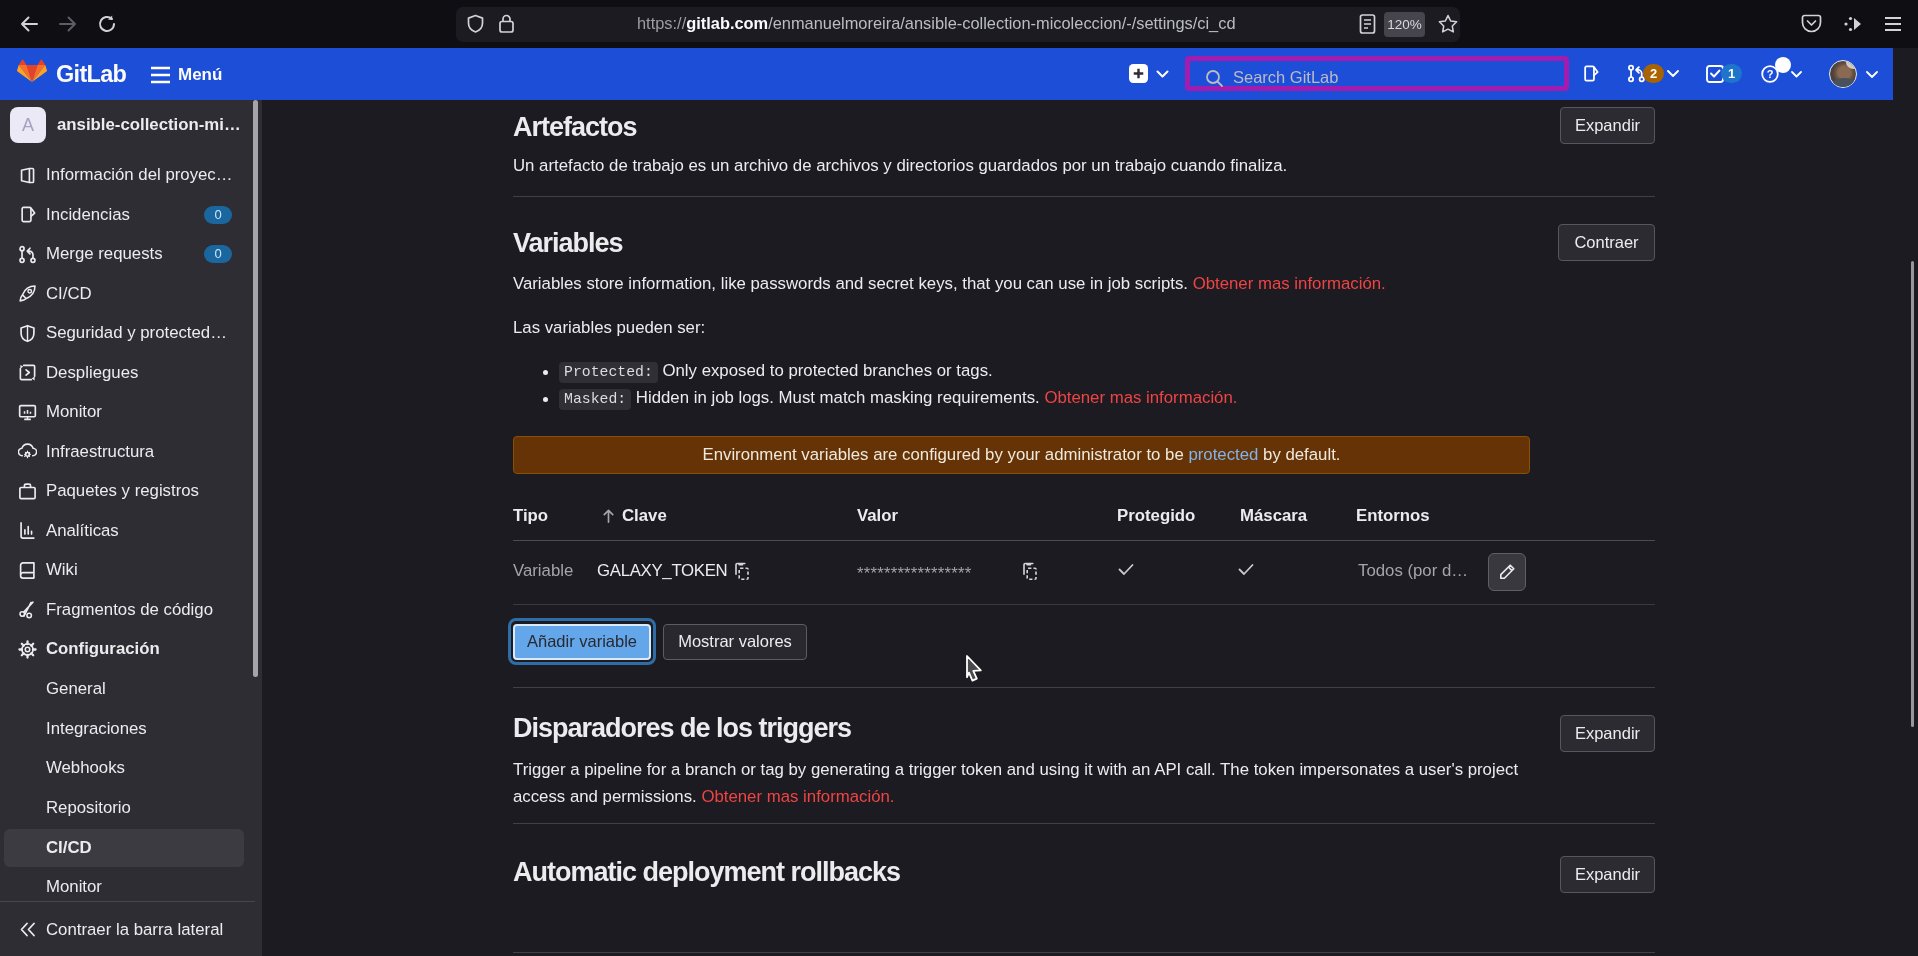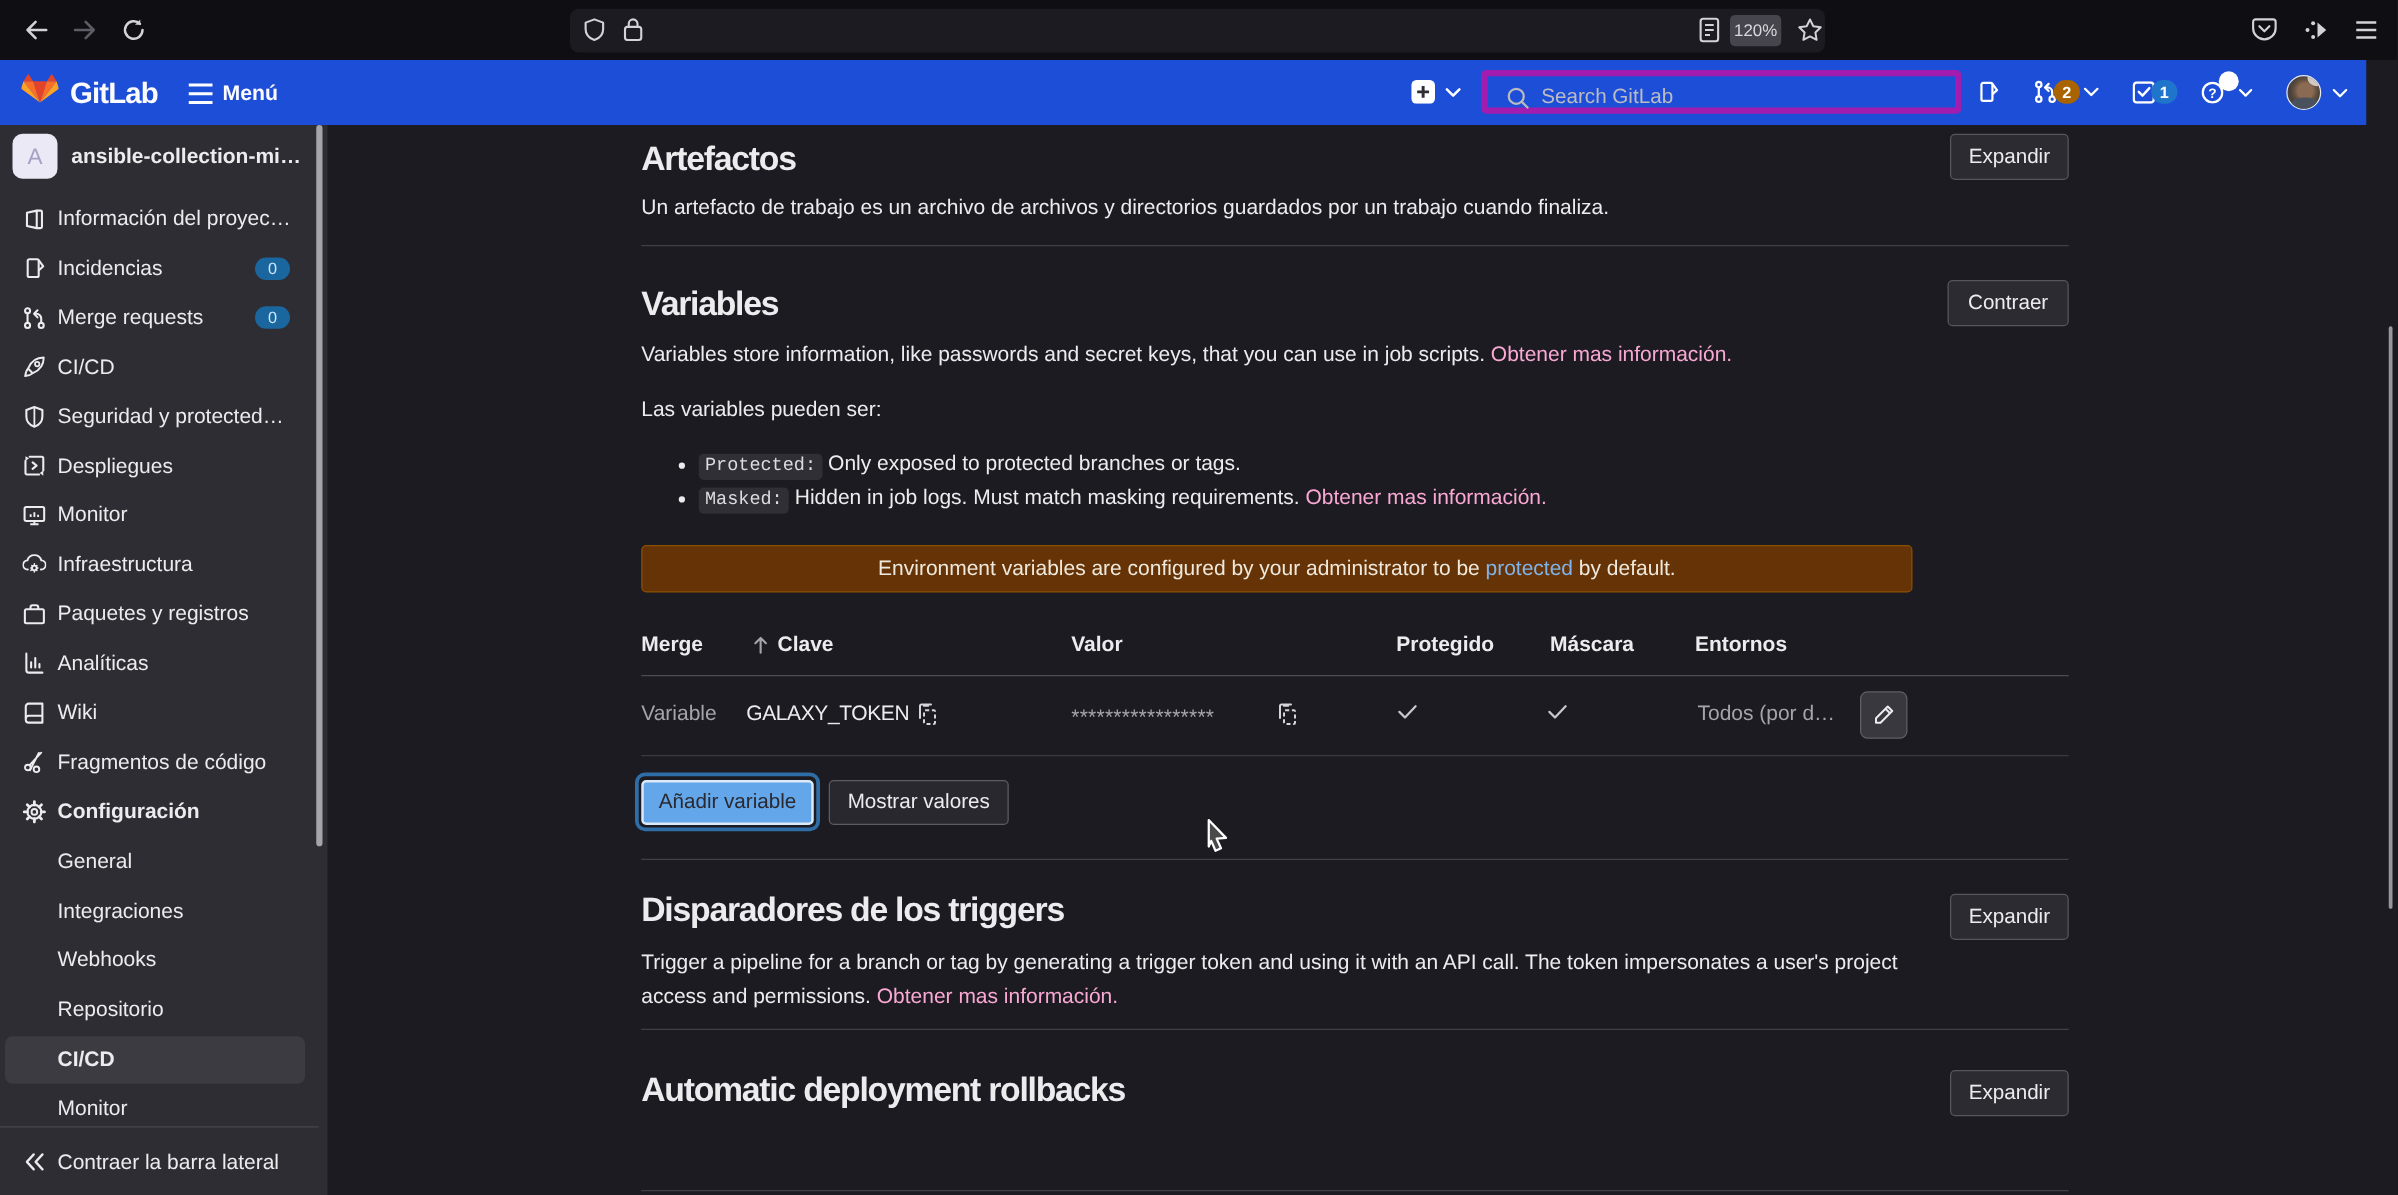--- a/index.html
+++ b/index.html
@@ -26,21 +26,21 @@
 .sicon{position:absolute;left:18px;width:19px;height:19px}
 .spill{position:absolute;width:28px;height:18px;border-radius:9px;background:#1a679f;color:#cfe4f8;font-size:13px;text-align:center;line-height:18px}
 #active-item{position:absolute;left:4px;top:729px;width:240px;height:38px;background:#3c3b42;border-radius:6px}
 #sb-scroll{position:absolute;left:253px;top:0px;width:5px;height:577px;background:#a4a4a9;border-radius:3px}
 #collapse-bar{position:absolute;left:0;top:801px;width:255px;height:55px;border-top:1px solid #47464c}
 
 #content{position:absolute;left:255px;top:100px;width:1663px;height:732px;background:#1c1b21}
 h3{position:absolute;font-size:27px;font-weight:bold;color:#ececef;white-space:nowrap;letter-spacing:-1px}
 .para{position:absolute;font-size:16.8px;color:#ececef;white-space:nowrap}
 .muted{color:#a5a4aa}
-.blue{color:#f9a8d4}
+.blue{color:#ef4444}
 .btn{position:absolute;width:95px;height:37px;background:#2c2b31;border:1px solid #57565e;border-radius:4px;color:#ececef;font-size:16.5px;text-align:center;line-height:35px}
 .hr{position:absolute;height:1px;background:#413f47;width:1142px;left:258px}
 .code{font-family:"Liberation Mono",monospace;font-size:14.8px;background:#302f35;color:#dcdbe0;border-radius:4px;padding:2px 5px 3px}
 .th{position:absolute;font-size:16.8px;font-weight:bold;color:#ececef}
 svg{display:block}
 </style>
 </head>
 <body>
 <div id="page">
 <div id="chrome">
@@ -55,20 +55,21 @@
         <path d="M16.2 2.5v4.2h-4.2z" fill="#d2d2d7"></path>
       </svg>
   <div id="urlbar"></div>
   <svg class="abs" style="left:466px;top:14px" width="19" height="20" viewBox="0 0 19 20">
         <path d="M9.5 1.5l7 2.6v5.2c0 4.3-2.8 7.2-7 8.7-4.2-1.5-7-4.4-7-8.7V4.1z" stroke="#d2d2d7" stroke-width="1.7" fill="none" stroke-linejoin="round"></path>
       </svg>
   <svg class="abs" style="left:498px;top:13px" width="17" height="21" viewBox="0 0 17 21">
         <rect x="2" y="8.5" width="13" height="10.5" rx="2" stroke="#d2d2d7" stroke-width="1.7" fill="none"></rect>
         <path d="M5 8.5V6a3.5 3.5 0 0 1 7 0v2.5" stroke="#d2d2d7" stroke-width="1.7" fill="none"></path>
       </svg>
+  <div class="urltext">https://<b>gitlab.com</b><span>/enmanuelmoreira/ansible-collection-micoleccion/-/settings/ci_cd</span></div>
   <svg class="abs" style="left:1359px;top:13px" width="17" height="22" viewBox="0 0 17 22">
         <rect x="1.5" y="2" width="14" height="18" rx="2" stroke="#d2d2d7" stroke-width="1.7" fill="none"></rect>
         <path d="M5 7h7M5 11h7M5 15h4" stroke="#d2d2d7" stroke-width="1.6"></path>
       </svg>
   <div id="zoombadge">120%</div>
   <svg class="abs" style="left:1437px;top:13px" width="22" height="22" viewBox="0 0 24 24">
         <path d="M12 2.8l2.9 5.9 6.5.9-4.7 4.6 1.1 6.4L12 17.6l-5.8 3 1.1-6.4L2.6 9.6l6.5-.9z" stroke="#d2d2d7" stroke-width="1.7" fill="none" stroke-linejoin="round"></path>
       </svg>
   <svg class="abs" style="left:1801px;top:14px" width="21" height="20" viewBox="0 0 21 20">
         <path d="M3.5 1.5h14a2 2 0 0 1 2 2v5a9 9 0 0 1-18 0v-5a2 2 0 0 1 2-2z" stroke="#d2d2d7" stroke-width="1.7" fill="none"></path>
@@ -271,21 +272,21 @@
   <div class="para" style="left:258px;top:174px">Variables store information, like passwords and secret keys, that you can use in job scripts. <span class="blue">Obtener mas información.</span></div>
   <div class="para" style="left:258px;top:218px">Las variables pueden ser:</div>
 
   <div class="abs" style="left:288px;top:262px;width:5px;height:5px;border-radius:50%;background:#ececef;margin-top:8px"></div>
   <div class="para" style="left:304px;top:261px"><span class="code">Protected:</span> Only exposed to protected branches or tags.</div>
   <div class="abs" style="left:288px;top:289px;width:5px;height:5px;border-radius:50%;background:#ececef;margin-top:8px"></div>
   <div class="para" style="left:304px;top:288px"><span class="code">Masked:</span> Hidden in job logs. Must match masking requirements. <span class="blue">Obtener mas información.</span></div>
 
   <div class="abs" style="left:258px;top:336px;width:1017px;height:38px;background:#653305;border:1px solid #8a5000;border-radius:4px;text-align:center;line-height:36px;font-size:16.8px;color:#efe9dd">Environment variables are configured by your administrator to be <span style="color:#80b4ea">protected</span> by default.</div>
 
-  <div class="th" style="left:258px;top:406px">Merge</div>
+  <div class="th" style="left:258px;top:406px">Tipo</div>
   <svg class="abs" style="left:347px;top:408px" width="13" height="16" viewBox="0 0 13 17">
         <path d="M6.5 15V2.5M2 7L6.5 2.5 11 7" stroke="#a5a4aa" stroke-width="1.8" fill="none" stroke-linecap="round" stroke-linejoin="round"></path>
       </svg>
   <div class="th" style="left:367px;top:406px">Clave</div>
   <div class="th" style="left:602px;top:406px">Valor</div>
   <div class="th" style="left:862px;top:406px">Protegido</div>
   <div class="th" style="left:985px;top:406px">Máscara</div>
   <div class="th" style="left:1101px;top:406px">Entornos</div>
   <div class="abs" style="left:258px;top:440px;width:1142px;height:1px;background:#4c4b52"></div>
 

